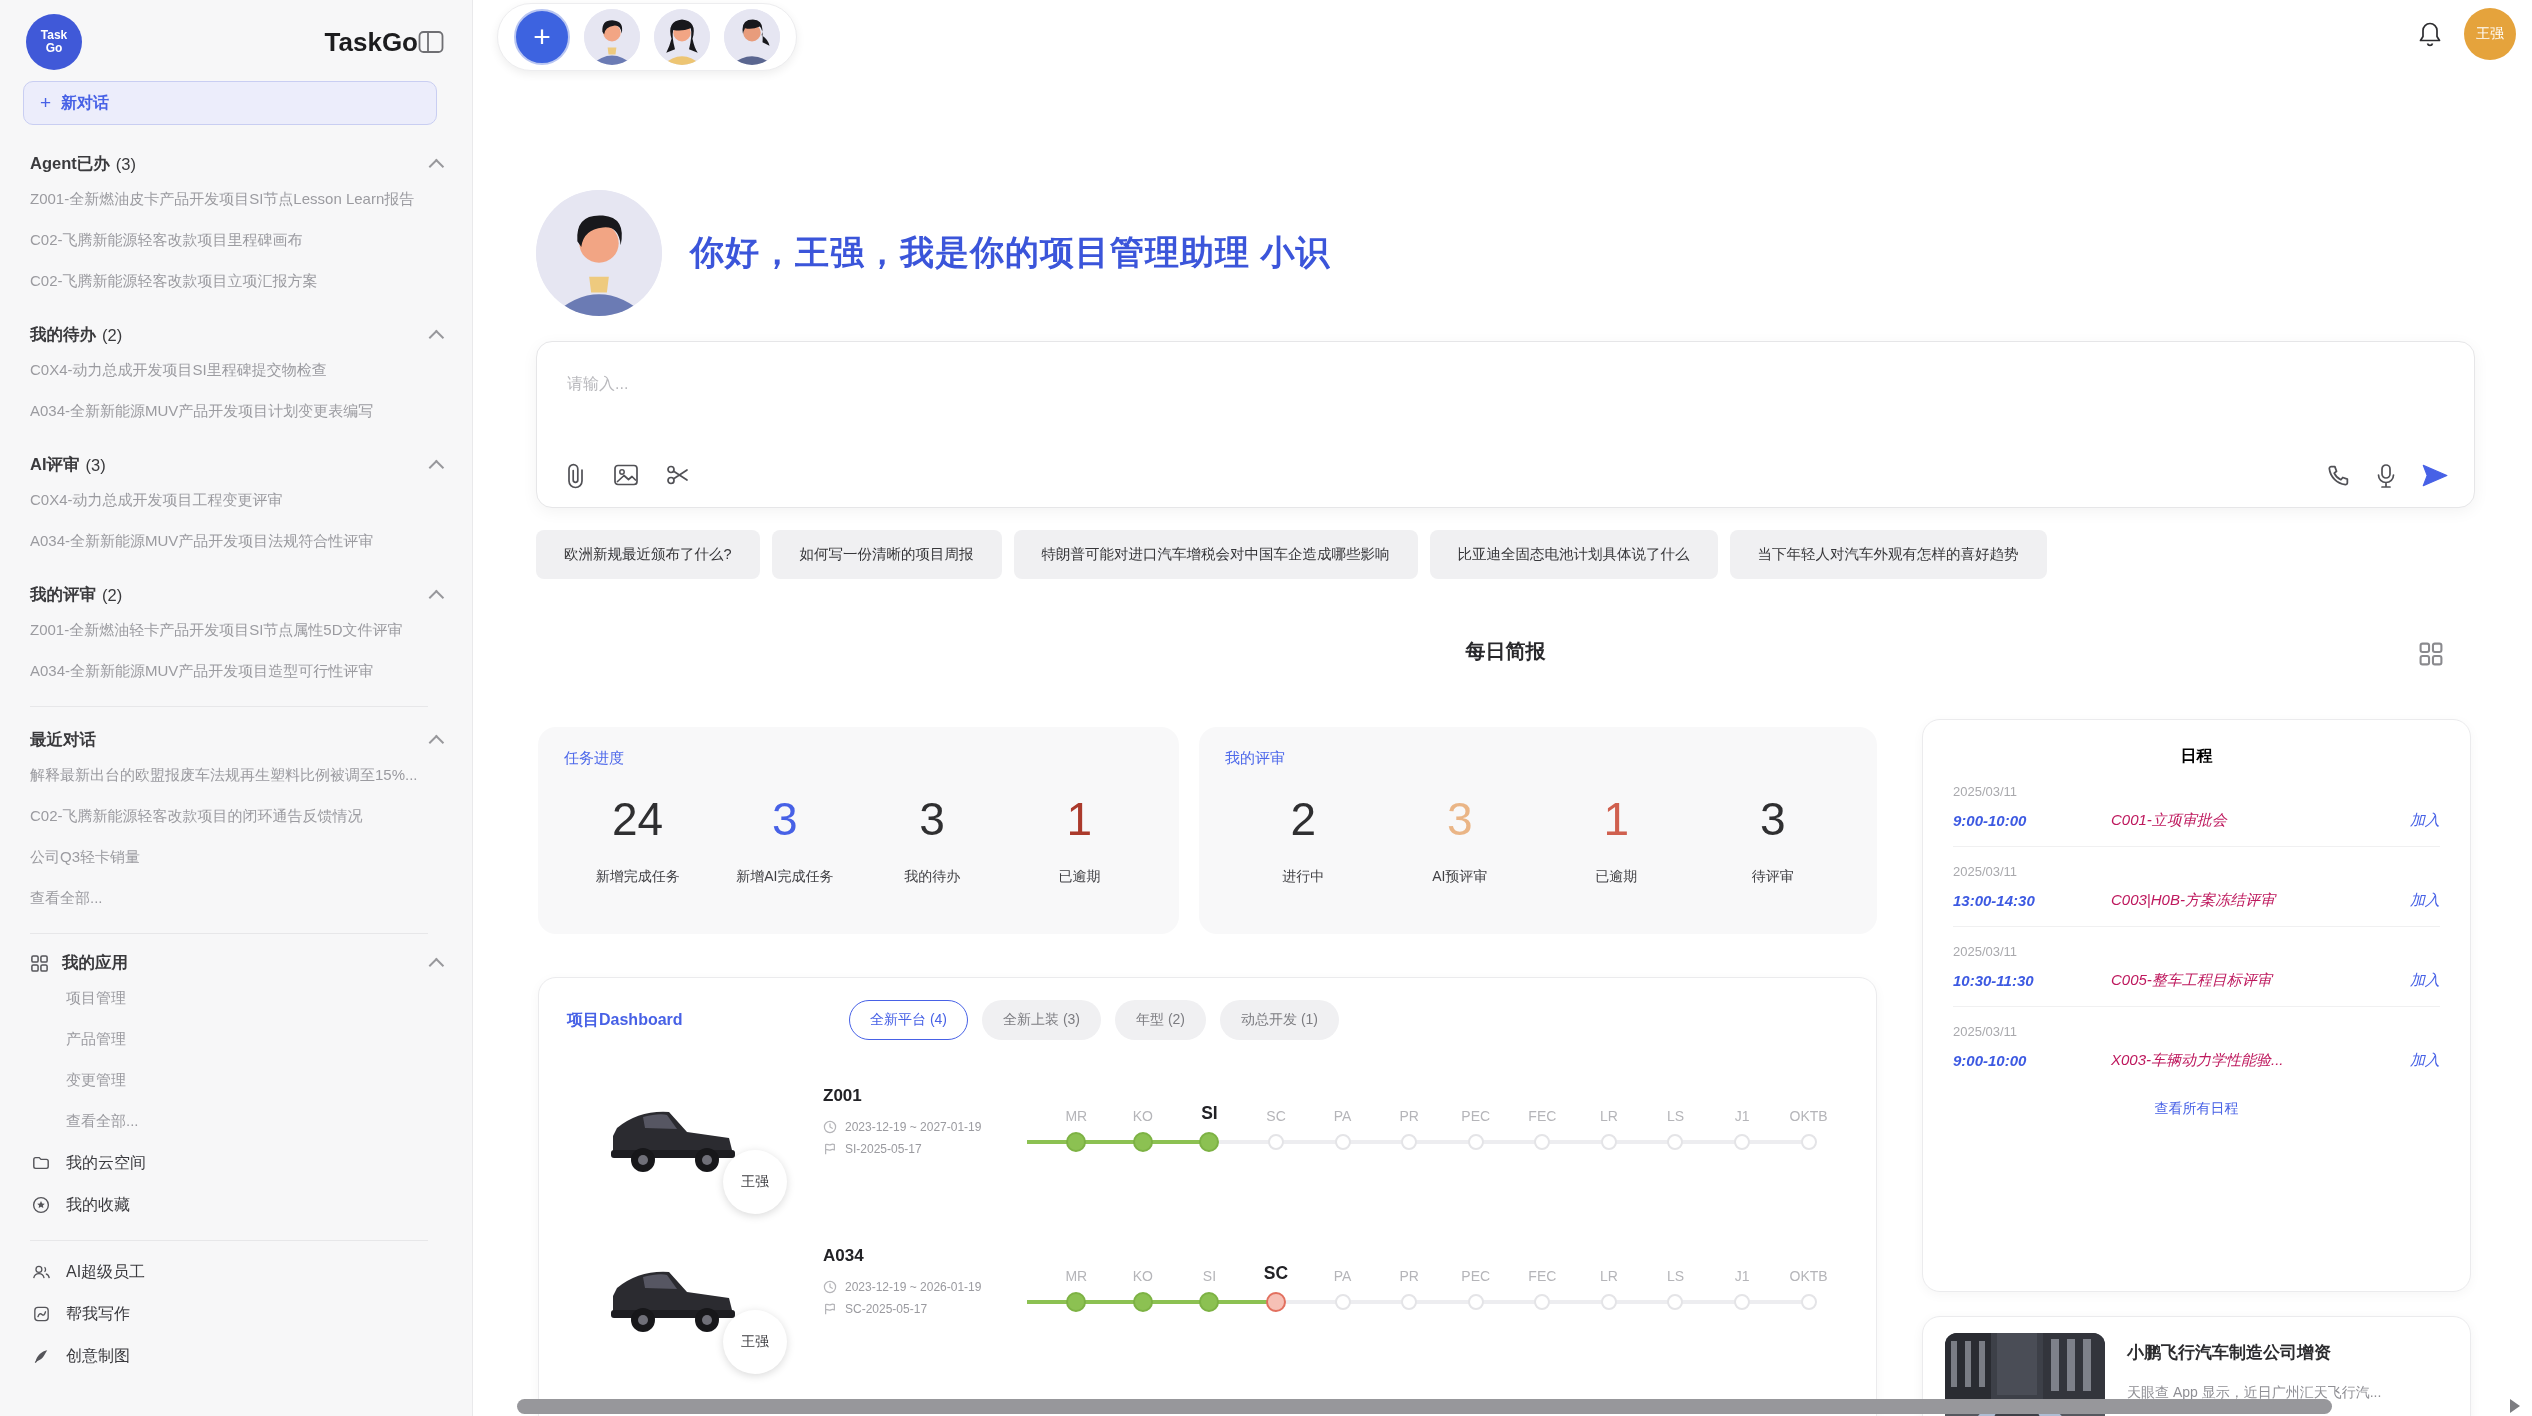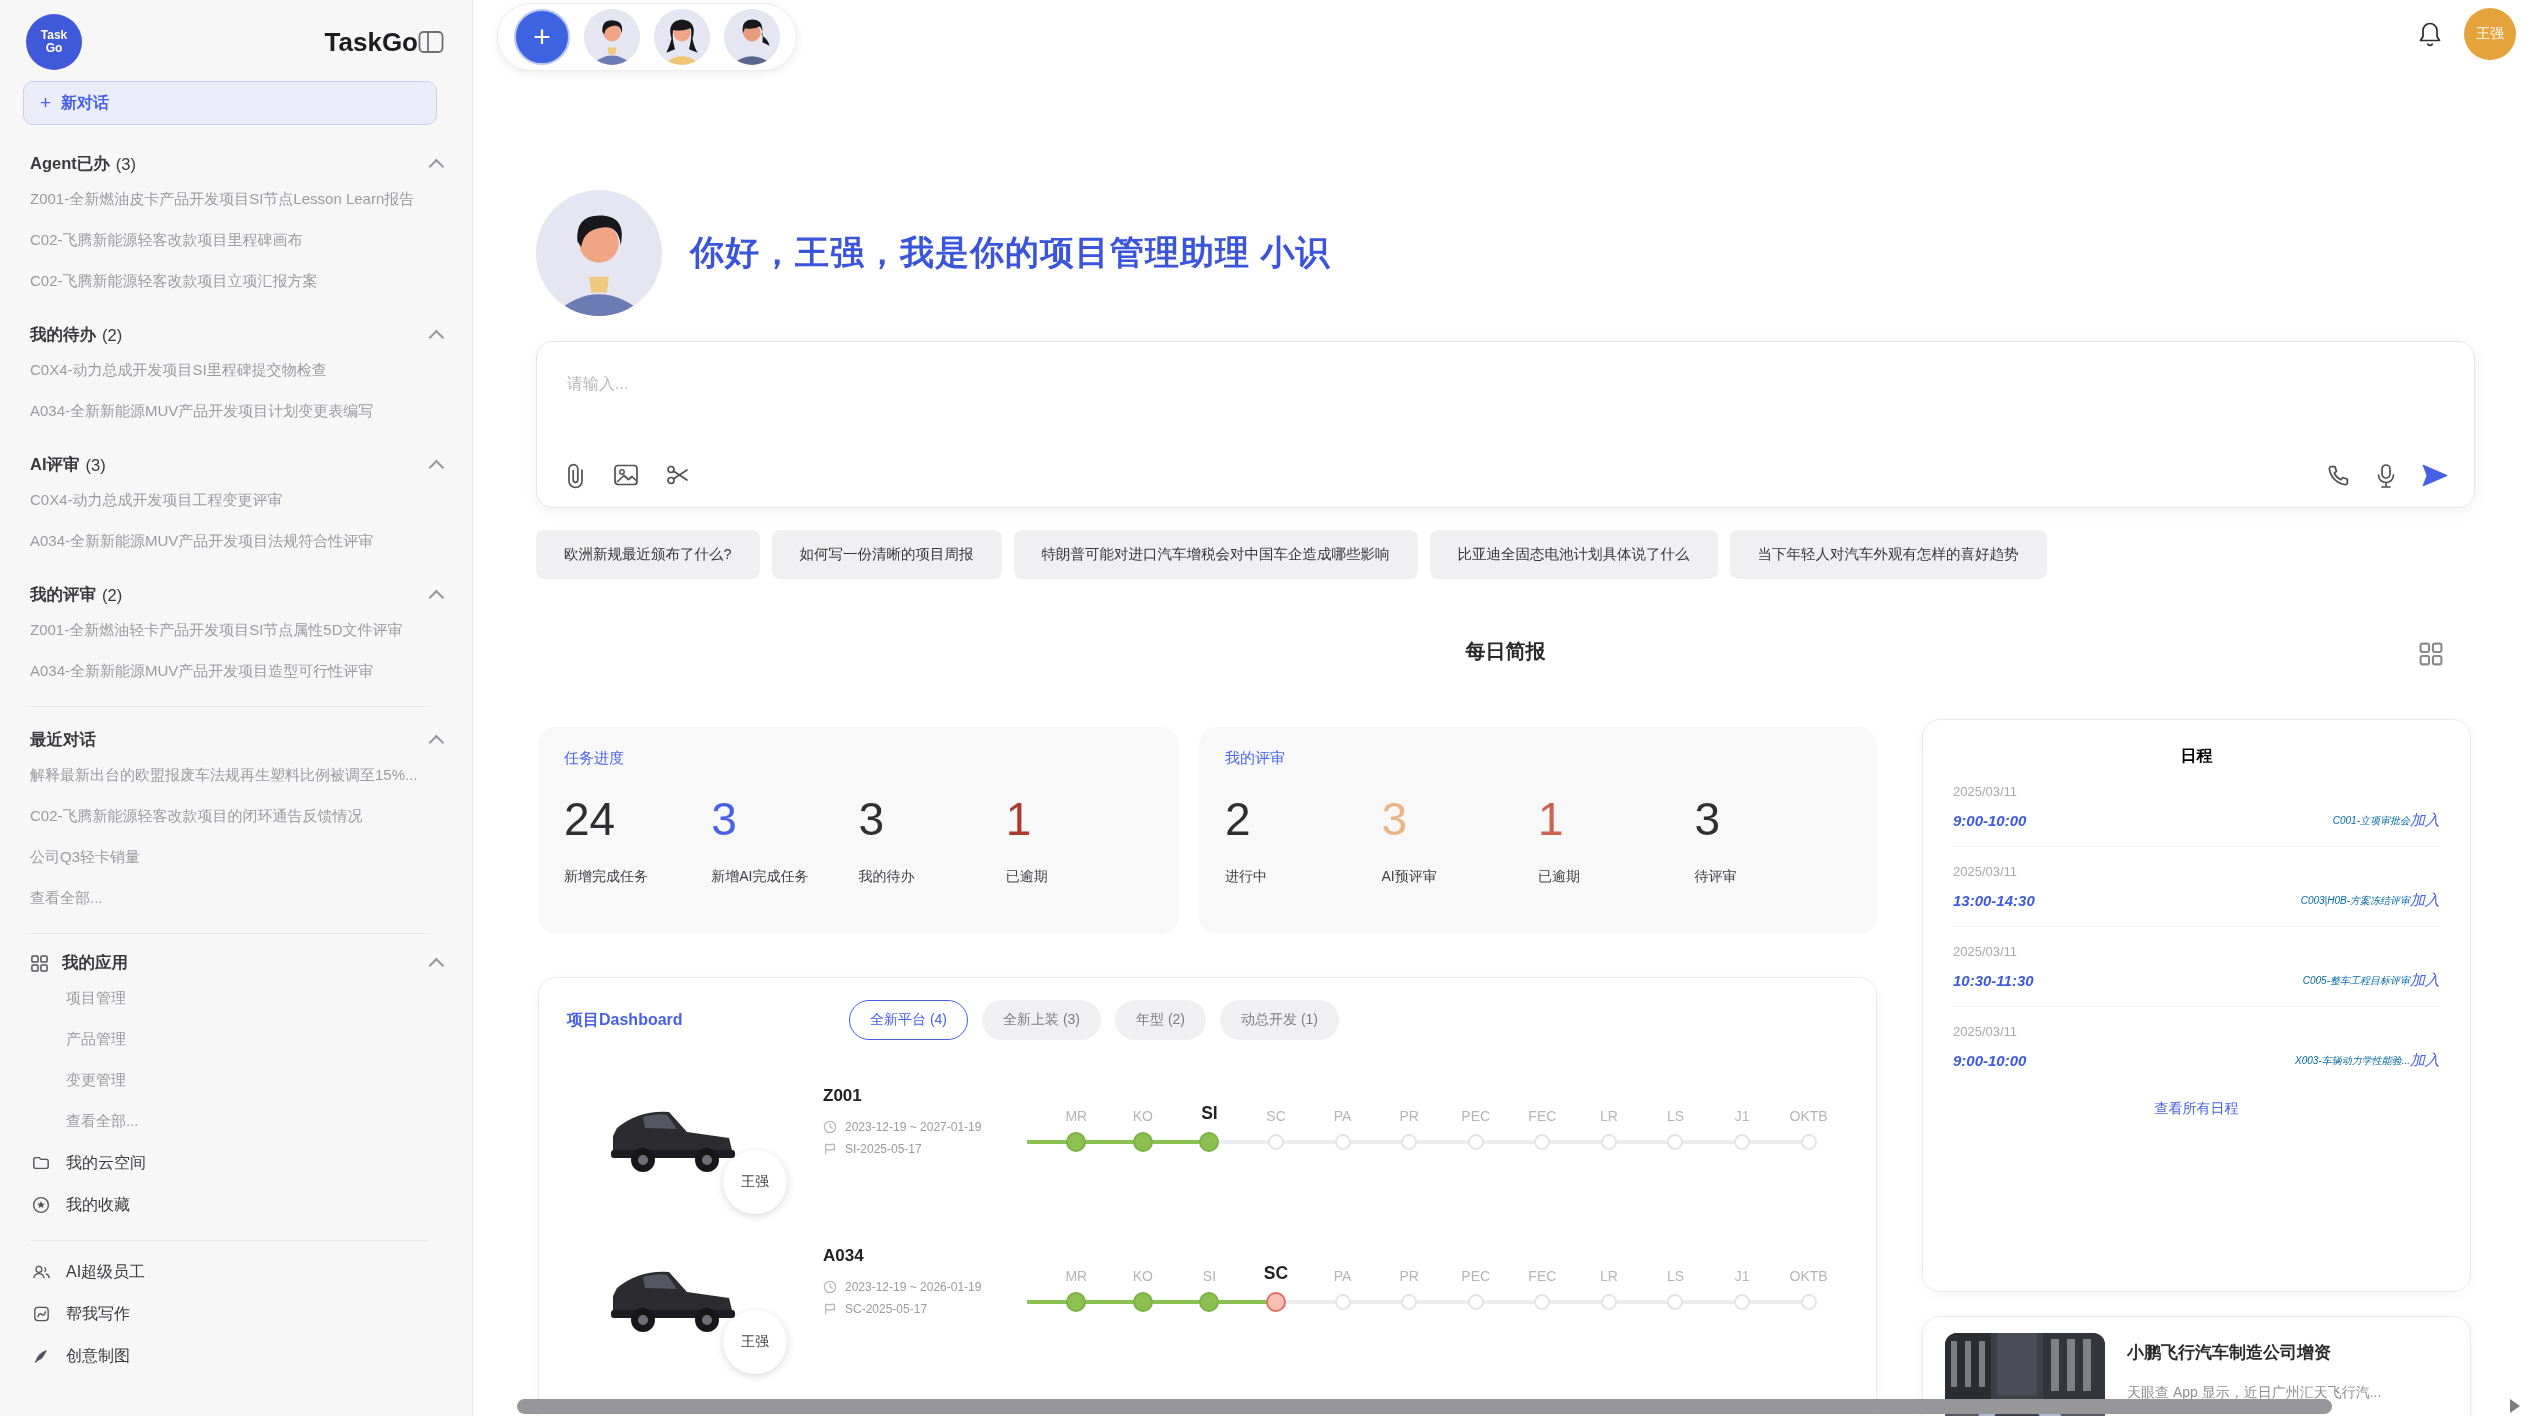--- a/index.html
+++ b/index.html
@@ -64,21 +64,21 @@
   .chip { height:49px; background:#f0f0f2; border-radius:8px; display:flex; align-items:center;
     padding:0 28px; font-size:14.5px; color:#37373a; white-space:nowrap; cursor:pointer; flex:0 1 auto; }
 
   .brief-title { position:absolute; left:63px; top:638px; width:1939px; text-align:center;
     font-size:20px; font-weight:700; color:#28282b; }
   .grid-ic { position:absolute; left:1945px; top:641px; color:#8a8a8e; cursor:pointer; }
 
   .stat-card { position:absolute; top:727px; height:207px; background:#f8f8f9; border-radius:18px; padding:22px 26px; }
   .stat-card .sc-label { font-size:15px; color:#4d68ea; }
   .stat-row { display:flex; margin-top:18px; }
-  .stat { flex:1; text-align:left; }
+  .stat { flex:1; text-align:center; }
   .stat-value { font-size:46px; font-weight:500; color:#2f2f31; line-height:66px; }
   .stat-label { font-size:14px; color:#3f3f43; margin-top:16px; }
 
   .dash-card { position:absolute; left:65px; top:977px; width:1339px; height:620px;
     border:1px solid #ebebed; border-radius:18px; background:#fff; box-shadow:0 3px 12px rgba(0,0,0,.04);
     padding:22px 28px; overflow:hidden; }
   .dash-head { display:flex; align-items:center; }
   .dash-title { font-size:16px; font-weight:700; color:#4761e6; width:282px; }
   .tabs { display:flex; gap:14px; }
   .tab { height:40px; border-radius:20px; background:#f0f0f2; color:#7c7c81; font-size:14px;
@@ -109,21 +109,21 @@
 
   .sched-card { position:absolute; left:1449px; top:719px; width:549px; height:573px;
     border:1px solid #ebebed; border-radius:18px; background:#fff; box-shadow:0 3px 12px rgba(0,0,0,.04);
     padding:26px 30px 0 30px; }
   .sched-title { text-align:center; font-size:16px; font-weight:600; color:#000000; }
   .event { padding:17px 0 16px 0; border-bottom:1px solid #f0f0f1; }
   .event:last-of-type { border-bottom:none; }
   .ev-date { font-size:13px; color:#a9a9ad; }
   .ev-row { display:flex; align-items:center; margin-top:12px;font-style:italic; }
   .ev-time { width:158px; font-size:15px; font-weight:600; color:#3d5ae2; }
-  .ev-name { flex:1; font-size:10px; color:#0369a1;text-align:right; }
+  .ev-name { flex:1; font-size:15px; color:#be185d; }
   .ev-join { font-size:15px; color:#4761e6; cursor:pointer; }
   .sched-foot { text-align:center; font-size:14px; color:#4761e6; padding:14px 0; cursor:pointer; }
 
   .news-card { position:absolute; left:1449px; top:1316px; width:549px; height:150px;
     border:1px solid #ebebed; border-radius:18px; background:#fff; box-shadow:0 3px 12px rgba(0,0,0,.05);
     padding:16px 22px 0 22px; display:flex; gap:22px; overflow:hidden; }
   .news-img { width:160px; height:112px; border-radius:12px; overflow:hidden; flex:0 0 auto; }
   .news-title { font-size:17px; font-weight:700; color:#2b2b2e; margin-top:8px; }
   .news-snip { font-size:14px; color:#8f8f94; margin-top:18px; line-height:20px; }
 

